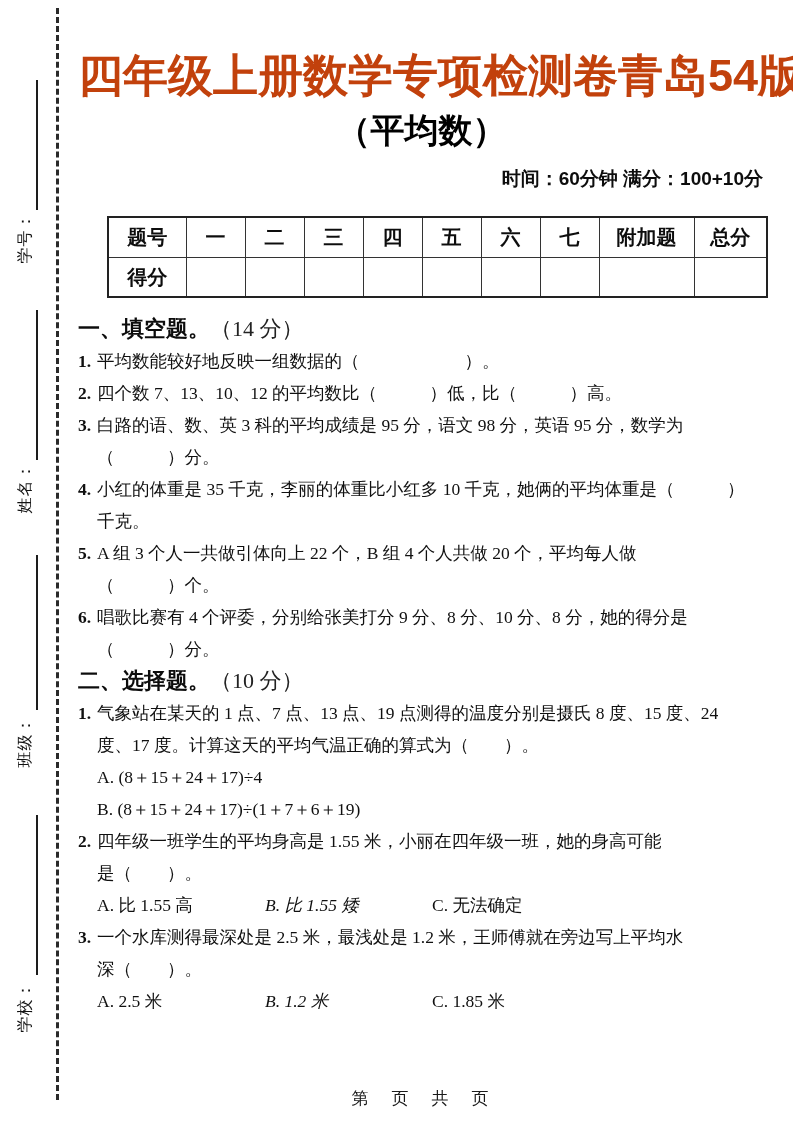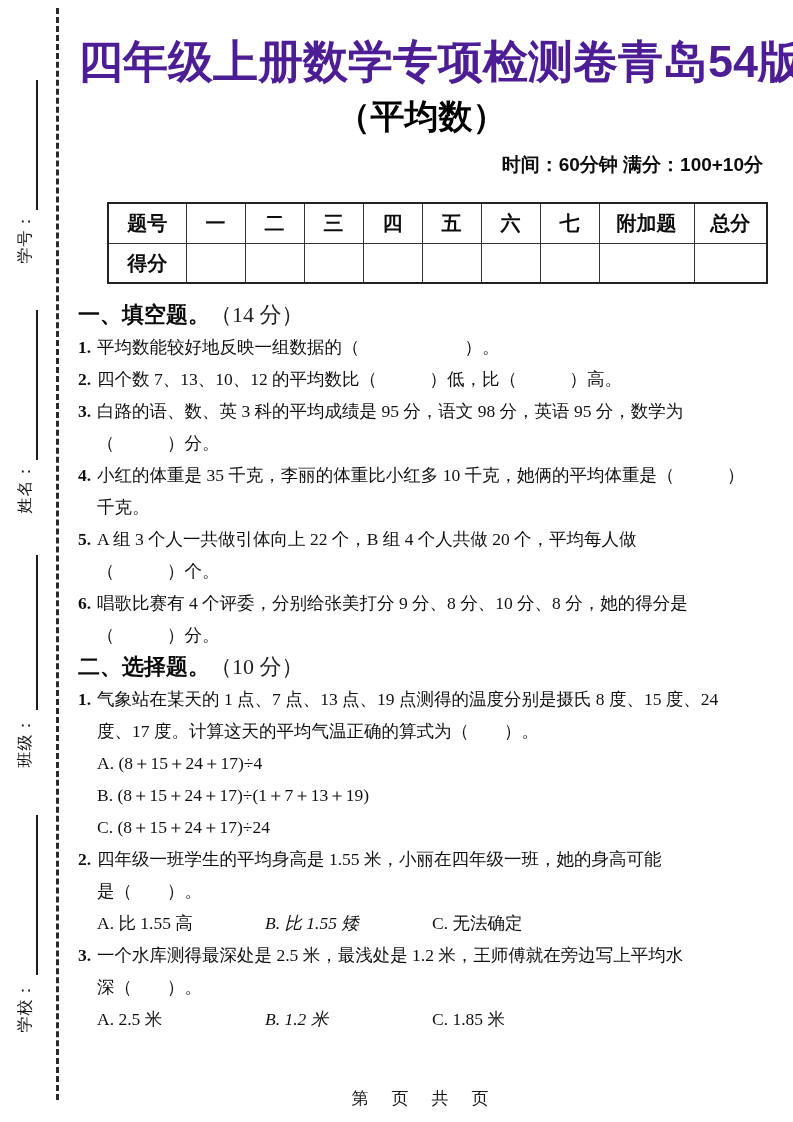--- a/index.html
+++ b/index.html
@@ -48,27 +48,27 @@
   .vl-3 { top: 732px; }
   .vl-4 { top: 997px; }
 
   
   .main {
     position: absolute;
     left: 78px; top: 0;
     width: 687px;
   }
   .title {
-    margin-top: 34px;
+    margin-top: 48px;
     text-align: center;
     font-family: "Liberation Sans", "DejaVu Sans", sans-serif;
     font-weight: 700;
     font-size: 45px;
     line-height: 1.25;
-    color: #4c1d95;
+    color: #c2410c;
     white-space: nowrap;
   }
   .subtitle {
     margin-top: 4px;
     text-align: center;
     font-family: "Liberation Sans", "DejaVu Sans", sans-serif;
     font-weight: 700;
     font-size: 34px;
     color: #000;
   }
@@ -225,22 +225,21 @@
     <div class="line cont">（　　　）个。</div>
 
     <div class="line first"><span class="qnum">6.</span><span>唱歌比赛有 4 个评委，分别给张美打分 9 分、8 分、10 分、8 分，她的得分是</span></div>
     <div class="line cont">（　　　）分。</div>
 
     <div class="sec-head"><span>二、选择题。</span><span class="pts">（10 分）</span></div>
 
     <div class="line first"><span class="qnum">1.</span><span>气象站在某天的 1 点、7 点、13 点、19 点测得的温度分别是摄氏 8 度、15 度、24</span></div>
     <div class="line cont">度、17 度。计算这天的平均气温正确的算式为（　　）。</div>
     <div class="line opt">A. (8＋15＋24＋17)÷4</div>
-    <div class="line opt">B. (8＋15＋24＋17)÷(1＋7＋13＋19)</div>
-    <div class="line opt">C. (8＋15＋24＋17)÷24</div>
+    <div class="line opt">B. (8＋15＋24＋17)÷(1＋7＋6＋19)</div>
 
     <div class="line first"><span class="qnum">2.</span><span>四年级一班学生的平均身高是 1.55 米，小丽在四年级一班，她的身高可能</span></div>
     <div class="line cont">是（　　）。</div>
     <div class="opt-row">
       <span class="opt-a">A. 比 1.55 高</span><span class="opt-b">B. 比 1.55 矮</span><span class="opt-c">C. 无法确定</span>
     </div>
 
     <div class="line first"><span class="qnum">3.</span><span>一个水库测得最深处是 2.5 米，最浅处是 1.2 米，王师傅就在旁边写上平均水</span></div>
     <div class="line cont">深（　　）。</div>
     <div class="opt-row">

